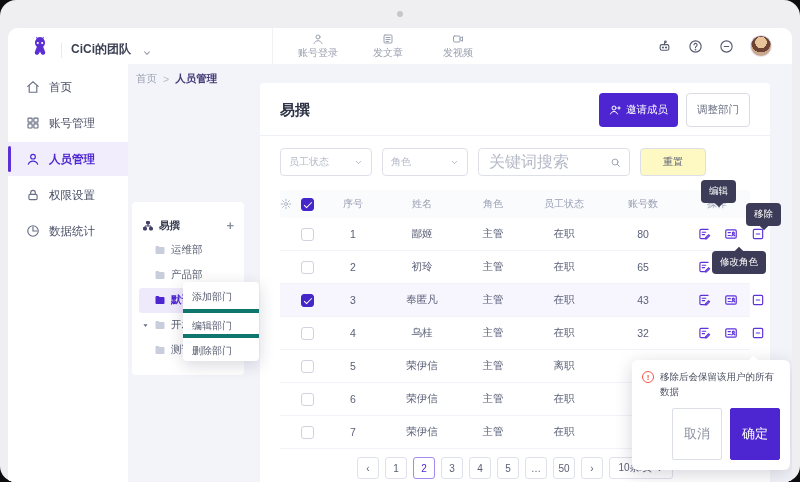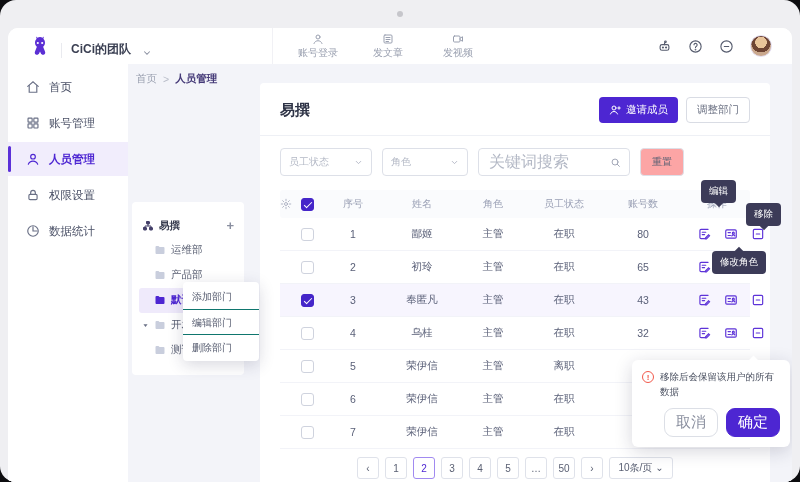--- a/index.html
+++ b/index.html
@@ -50,44 +50,44 @@
   .tree-item{display:flex;align-items:center;gap:5px;height:25px;padding-left:15px;color:#5a6073;
     border-radius:3px;position:relative;cursor:pointer;}
   .tree-item .ficon{width:12px;height:12px;color:#c9cedd;flex:0 0 12px;}
   .tree-item.active{background:#efeafb;color:#4d26d2;font-weight:bold;}
   .tree-item.active .ficon{color:#4d26d2;}
   .tree-item .caret{position:absolute;left:3px;width:7px;height:7px;color:#6a7086;}
   .tree-item .kebab{margin-left:auto;margin-right:4px;color:#4d26d2;font-weight:bold;letter-spacing:0;}
   .tree-menu{position:absolute;left:51px;top:80px;width:76px;background:#fff;border-radius:4px;
     box-shadow:0 4px 16px rgba(40,40,80,.18);padding:2px 0;z-index:5;}
   .tree-menu-item{height:25px;line-height:25px;padding-left:9px;font-size:10px;color:#5a6073;cursor:pointer;}
-  .tree-menu-item+.tree-menu-item{border-top:1px solid #0f766e;}
+  .tree-menu-item+.tree-menu-item{border-top:4px solid #0f766e;}
   
   .main-card{flex:1;background:#fff;border-radius:4px;padding:14px 20px;position:relative;min-width:0;}
   .title-row{display:flex;align-items:center;height:26px;}
   .page-title{font-size:15px;font-weight:bold;color:#2e3346;}
   .title-actions{margin-left:auto;display:flex;gap:8px;}
-  .btn{height:26px;border-radius:4px;font-size:10.5px;display:flex;align-items:center;padding:0 10px;cursor:pointer;}
+  .btn{height:34px;border-radius:4px;font-size:10.5px;display:flex;align-items:center;padding:0 10px;cursor:pointer;}
   .btn-invite{background:#4d26d2;color:#fff;gap:5px;}
   .btn-invite .bicon{width:12px;height:12px;}
   .btn-adjust{background:#fff;border:1px solid #d9dce4;color:#6b7183;}
   .card-divider{height:1px;background:#eef0f5;margin:12px -20px;}
   .filter-row{display:flex;gap:10px;height:28px;margin-bottom:14px;}
   .select{width:92px;border:1px solid #dde0e8;border-radius:4px;display:flex;align-items:center;
     justify-content:space-between;padding:0 8px;color:#b4b9c6;font-size:10px;cursor:pointer;}
   .select.narrow{width:86px;}
   .sel-caret{width:9px;height:9px;color:#b4b9c6;}
   .search-box{width:152px;border:1px solid #dde0e8;border-radius:4px;display:flex;align-items:center;
     justify-content:space-between;padding:0 8px;}
   .search-box input{border:none;outline:none;width:110px;font-size:16px;color:#4a5066;background:transparent;
     font-family:Liberation Sans, sans-serif;}
   .search-box input::placeholder{color:#b4b9c6;}
   .search-icon{width:11px;height:11px;color:#9aa0b0;}
-  .btn-reset{border:1px solid #dde0e8;border-radius:4px;padding:0 11px;font-size:10px;color:#5a6073;
-    background:#fca5a5;display:flex;align-items:center;cursor:pointer;}
+  .btn-reset{border:1px solid #dde0e8;border-radius:4px;padding:0 22px;font-size:10px;color:#5a6073;
+    background:#fef9c3;display:flex;align-items:center;cursor:pointer;}
   
   .tgrid{display:grid;grid-template-columns:12px 30px 62px 76px 66px 76px 82px 1fr;align-items:center;}
   .thead{height:28px;background:#fafbfd;border-radius:3px;color:#9aa0b5;font-size:10px;}
   .thead .hcell{text-align:center;}
   .trow{height:33px;border-bottom:1px solid #f2f3f8;font-size:10.5px;color:#5a6078;}
   .trow.selected{background:#f7f5fe;}
   .tcell{text-align:center;}
   .gear-cell{display:flex;justify-content:flex-start;}
   .gear-icon{width:13px;height:13px;color:#a8adbf;cursor:pointer;}
   .cb-cell{display:flex;justify-content:center;}
@@ -107,21 +107,21 @@
   .tt-remove{left:486px;top:120px;}
   .tt-role{left:452px;top:168px;}
   .popconfirm{position:absolute;left:372px;top:277px;width:158px;background:#fff;border-radius:6px;
     box-shadow:0 4px 18px rgba(30,30,60,.18);padding:10px;z-index:7;}
   .popconfirm::before{content:"";position:absolute;top:-3px;left:118px;width:7px;height:7px;background:#fff;transform:rotate(45deg);}
   .pc-body{display:flex;gap:6px;}
   .warn-icon{flex:0 0 12px;width:12px;height:12px;border:1.2px solid #f2594b;border-radius:50%;color:#f2594b;
     font-size:8px;font-weight:bold;display:flex;align-items:center;justify-content:center;margin-top:1px;}
   .pc-text{font-size:9.5px;color:#4a5060;line-height:1.55;}
   .pc-buttons{display:flex;justify-content:flex-end;gap:8px;margin-top:9px;}
-  .pc-btn{font-size:15px;border-radius:9px;padding:4px 11px;cursor:pointer;}
+  .pc-btn{font-size:13px;border-radius:2px;padding:16px 11px;cursor:pointer;}
   .pc-cancel{border:1px solid #dcdfe6;color:#8a8f9f;background:#fff;}
   .pc-confirm{background:#4d26d2;color:#fff;border:1px solid #4d26d2;}
   
   .pagination{display:flex;gap:6px;justify-content:center;margin-top:8px;}
   .page-btn{min-width:22px;height:22px;border:1px solid #dfe2ea;border-radius:3px;display:flex;align-items:center;
     justify-content:center;font-size:10px;color:#5a6073;background:#fff;padding:0 4px;cursor:pointer;}
   .page-btn.active{border-color:#a18af0;color:#4d26d2;}
   .page-size{width:64px;gap:4px;}
 </style>
 </head>

